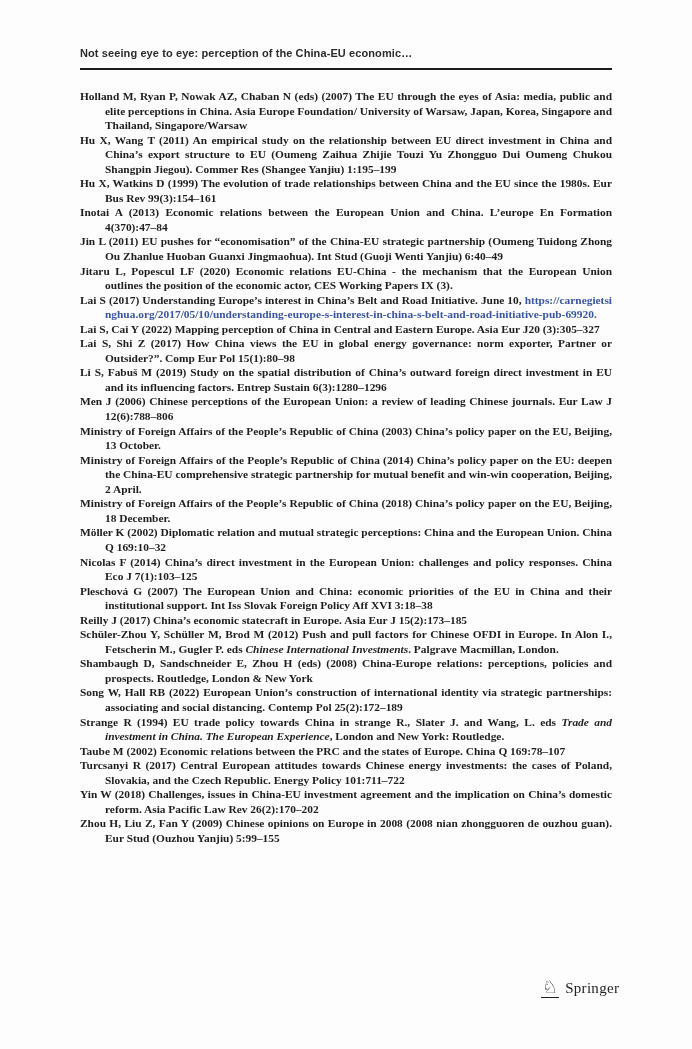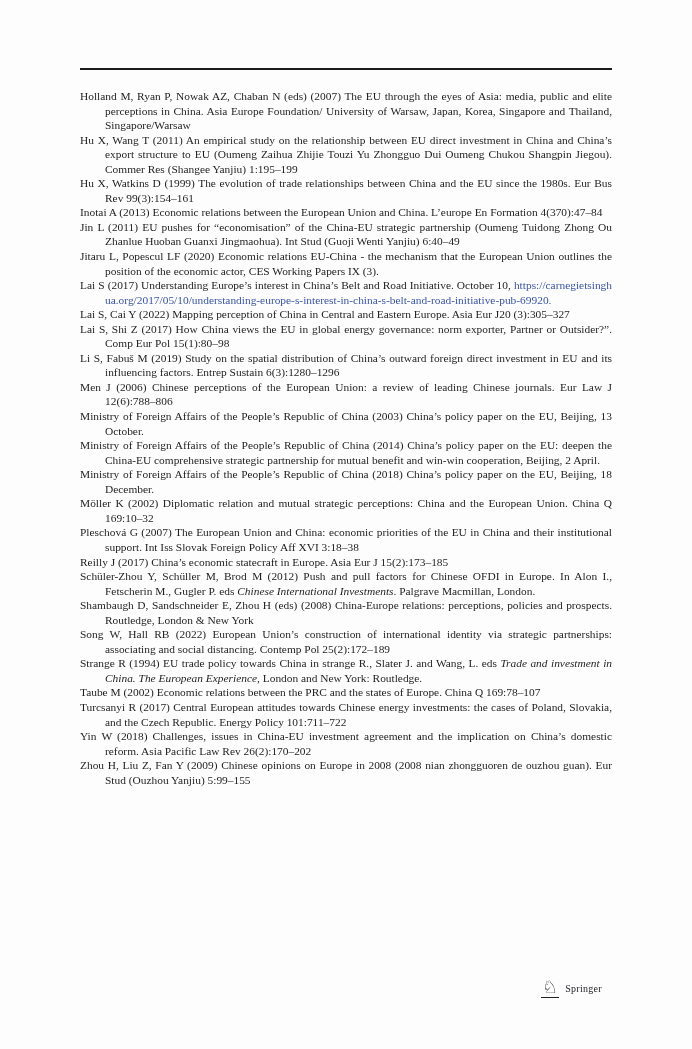--- a/index.html
+++ b/index.html
@@ -20,64 +20,66 @@
   .head-rule {
     position: absolute; left: 80px; top: 68px;
     width: 532px; height: 2px; background: #1c1c1c;
   }
   .refs {
     position: absolute; left: 80px; top: 89px; width: 532px;
     font-size: 11.4px; line-height: 14.55px; color: #1e1e1e;
     text-align: justify; text-justify: inter-word;
     hyphens: auto; -webkit-hyphens: auto;
   }
-  .ref { margin: 0; padding-left: 25px; text-indent: -25px; }
+  .ref { margin: 0; padding-left: 25px; text-indent: -25px; font-weight: bold; }
   .ref .link {
     color: #3a55a4; text-decoration: none;
     overflow-wrap: anywhere; word-break: break-all;
   }
   .ref .it { font-style: italic; }
   .footer-logo {
     position: absolute; left: 541px; top: 978px;
     display: flex; align-items: center; gap: 6px; color: #1f1f24;
   }
   .knight {
     font-size: 18px; line-height: 18px;
     border-bottom: 1.6px solid #1f1f24;
     padding: 0 1px 1px 1px;
     font-family: "DejaVu Sans", sans-serif;
   }
   .publisher {
     font-family: "Liberation Serif", serif;
-    font-size: 10px; font-weight: 500; letter-spacing: 0.3px;
+    font-size: 15px; font-weight: 500; letter-spacing: 0.3px;
   }
 </style>
 </head>
 <body>
 
 <div class="page">
+  <div class="running-head">Not seeing eye to eye: perception of the China-EU economic…</div>
 
   <div class="head-rule"></div>
 
   <div class="refs">
       <p class="ref"><span>Holland M, Ryan P, Nowak AZ, Chaban N (eds) (2007) The EU through the eyes of Asia: media, public and elite perceptions in China. Asia Europe Foundation/ University of Warsaw, Japan, Korea, Singapore and Thailand, Singapore/Warsaw</span></p>
       <p class="ref"><span>Hu X, Wang T (2011) An empirical study on the relationship between EU direct investment in China and China’s export structure to EU (Oumeng Zaihua Zhijie Touzi Yu Zhongguo Dui Oumeng Chukou Shangpin Jiegou). Commer Res (Shangee Yanjiu) 1:195–199</span></p>
       <p class="ref"><span>Hu X, Watkins D (1999) The evolution of trade relationships between China and the EU since the 1980s. Eur Bus Rev 99(3):154–161</span></p>
       <p class="ref"><span>Inotai A (2013) Economic relations between the European Union and China. L’europe En Formation 4(370):47–84</span></p>
       <p class="ref"><span>Jin L (2011) EU pushes for “economisation” of the China-EU strategic partnership (Oumeng Tuidong Zhong Ou Zhanlue Huoban Guanxi Jingmaohua). Int Stud (Guoji Wenti Yanjiu) 6:40–49</span></p>
       <p class="ref"><span>Jitaru L, Popescul LF (2020) Economic relations EU-China - the mechanism that the European Union outlines the position of the economic actor, CES Working Papers IX (3).</span></p>
-      <p class="ref"><span>Lai S (2017) Understanding Europe’s interest in China’s Belt and Road Initiative. October 10, </span><a href="#" class="link">https://carnegietsinghua.org/2017/05/10/understanding-europe-s-interest-in-china-s-belt-and-road-initiative-pub-69920.</a></p>
+      <p class="ref"><span>Lai S (2017) Understanding Europe’s interest in China’s Belt and Road Initiative. June 10, </span><a href="#" class="link">https://carnegietsinghua.org/2017/05/10/understanding-europe-s-interest-in-china-s-belt-and-road-initiative-pub-69920.</a></p>
       <p class="ref"><span>Lai S, Cai Y (2022) Mapping perception of China in Central and Eastern Europe. Asia Eur J20 (3):305–327</span></p>
       <p class="ref"><span>Lai S, Shi Z (2017) How China views the EU in global energy governance: norm exporter, Partner or Outsider?”. Comp Eur Pol 15(1):80–98</span></p>
       <p class="ref"><span>Li S, Fabuš M (2019) Study on the spatial distribution of China’s outward foreign direct investment in EU and its influencing factors. Entrep Sustain 6(3):1280–1296</span></p>
       <p class="ref"><span>Men J (2006) Chinese perceptions of the European Union: a review of leading Chinese journals. Eur Law J 12(6):788–806</span></p>
       <p class="ref"><span>Ministry of Foreign Affairs of the People’s Republic of China (2003) China’s policy paper on the EU, Beijing, 13 October.</span></p>
       <p class="ref"><span>Ministry of Foreign Affairs of the People’s Republic of China (2014) China’s policy paper on the EU: deepen the China-EU comprehensive strategic partnership for mutual benefit and win-win cooperation, Beijing, 2 April.</span></p>
       <p class="ref"><span>Ministry of Foreign Affairs of the People’s Republic of China (2018) China’s policy paper on the EU, Beijing, 18 December.</span></p>
       <p class="ref"><span>Möller K (2002) Diplomatic relation and mutual strategic perceptions: China and the European Union. China Q 169:10–32</span></p>
+      <p class="ref"><span>Nicolas F (2014) China’s direct investment in the European Union: challenges and policy responses. China Eco J 7(1):103–125</span></p>
       <p class="ref"><span>Pleschová G (2007) The European Union and China: economic priorities of the EU in China and their institutional support. Int Iss Slovak Foreign Policy Aff XVI 3:18–38</span></p>
       <p class="ref"><span>Reilly J (2017) China’s economic statecraft in Europe. Asia Eur J 15(2):173–185</span></p>
       <p class="ref"><span>Schüler-Zhou Y, Schüller M, Brod M (2012) Push and pull factors for Chinese OFDI in Europe. In Alon I., Fetscherin M., Gugler P. eds </span><span class="it">Chinese International Investments</span><span>. Palgrave Macmillan, London.</span></p>
       <p class="ref"><span>Shambaugh D, Sandschneider E, Zhou H (eds) (2008) China-Europe relations: perceptions, policies and prospects. Routledge, London &amp; New York</span></p>
       <p class="ref"><span>Song W, Hall RB (2022) European Union’s construction of international identity via strategic partnerships: associating and social distancing. Contemp Pol 25(2):172–189</span></p>
       <p class="ref"><span>Strange R (1994) EU trade policy towards China in strange R., Slater J. and Wang, L. eds </span><span class="it">Trade and investment in China. The European Experience</span><span>, London and New York: Routledge.</span></p>
       <p class="ref"><span>Taube M (2002) Economic relations between the PRC and the states of Europe. China Q 169:78–107</span></p>
       <p class="ref"><span>Turcsanyi R (2017) Central European attitudes towards Chinese energy investments: the cases of Poland, Slovakia, and the Czech Republic. Energy Policy 101:711–722</span></p>
       <p class="ref"><span>Yin W (2018) Challenges, issues in China-EU investment agreement and the implication on China’s domestic reform. Asia Pacific Law Rev 26(2):170–202</span></p>
       <p class="ref"><span>Zhou H, Liu Z, Fan Y (2009) Chinese opinions on Europe in 2008 (2008 nian zhongguoren de ouzhou guan). Eur Stud (Ouzhou Yanjiu) 5:99–155</span></p>

